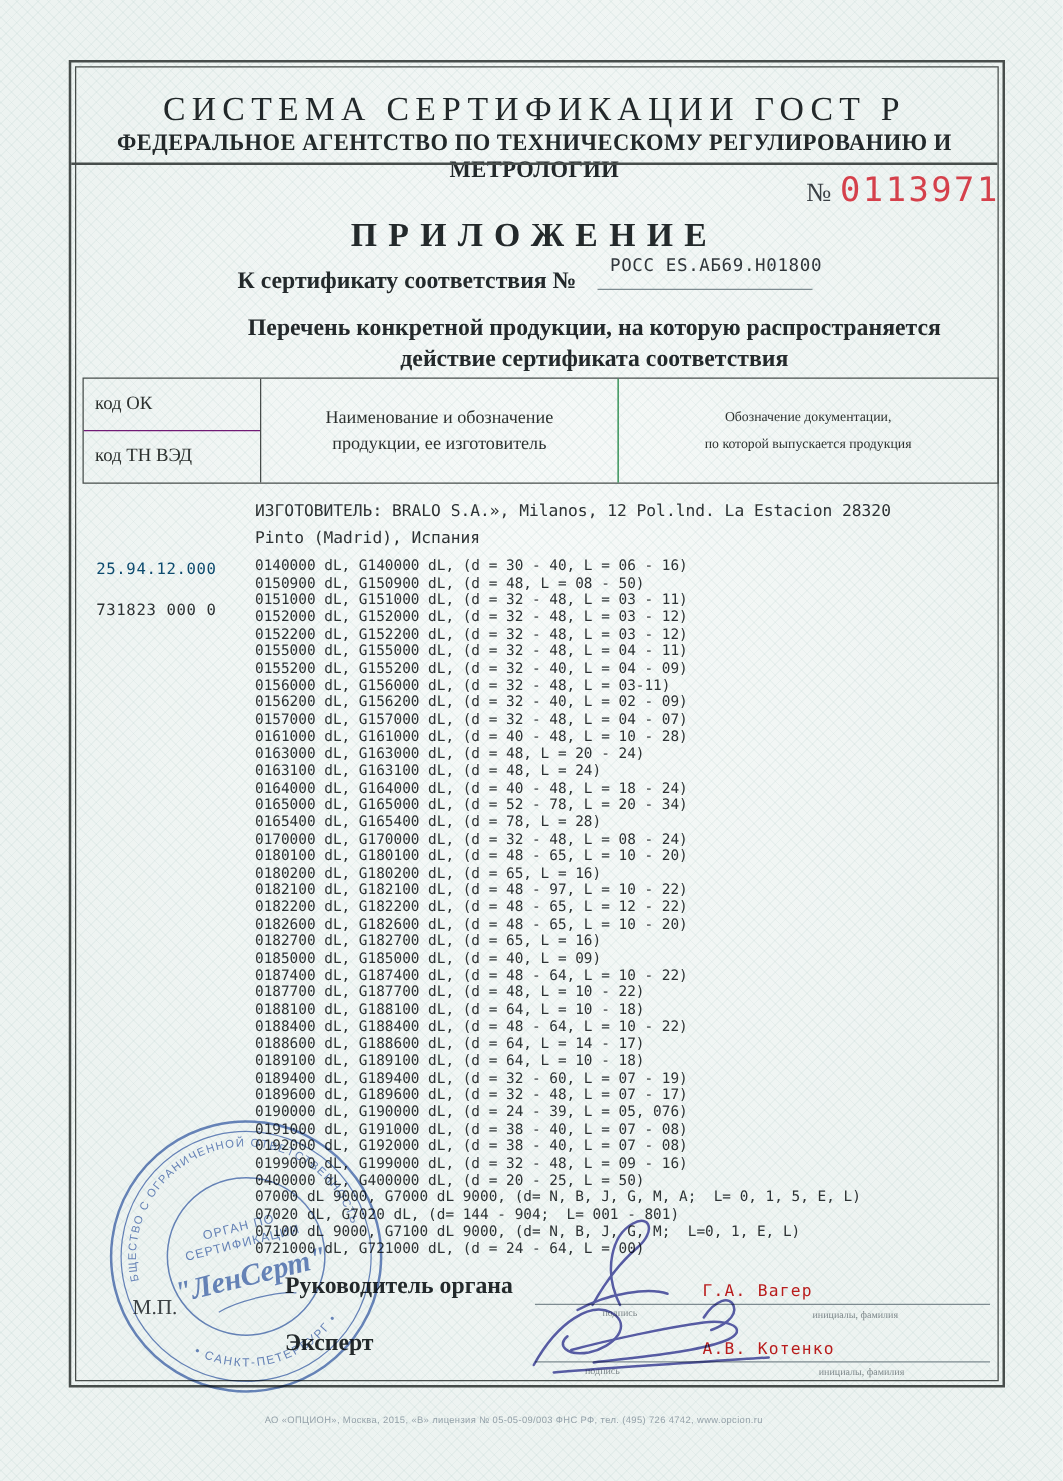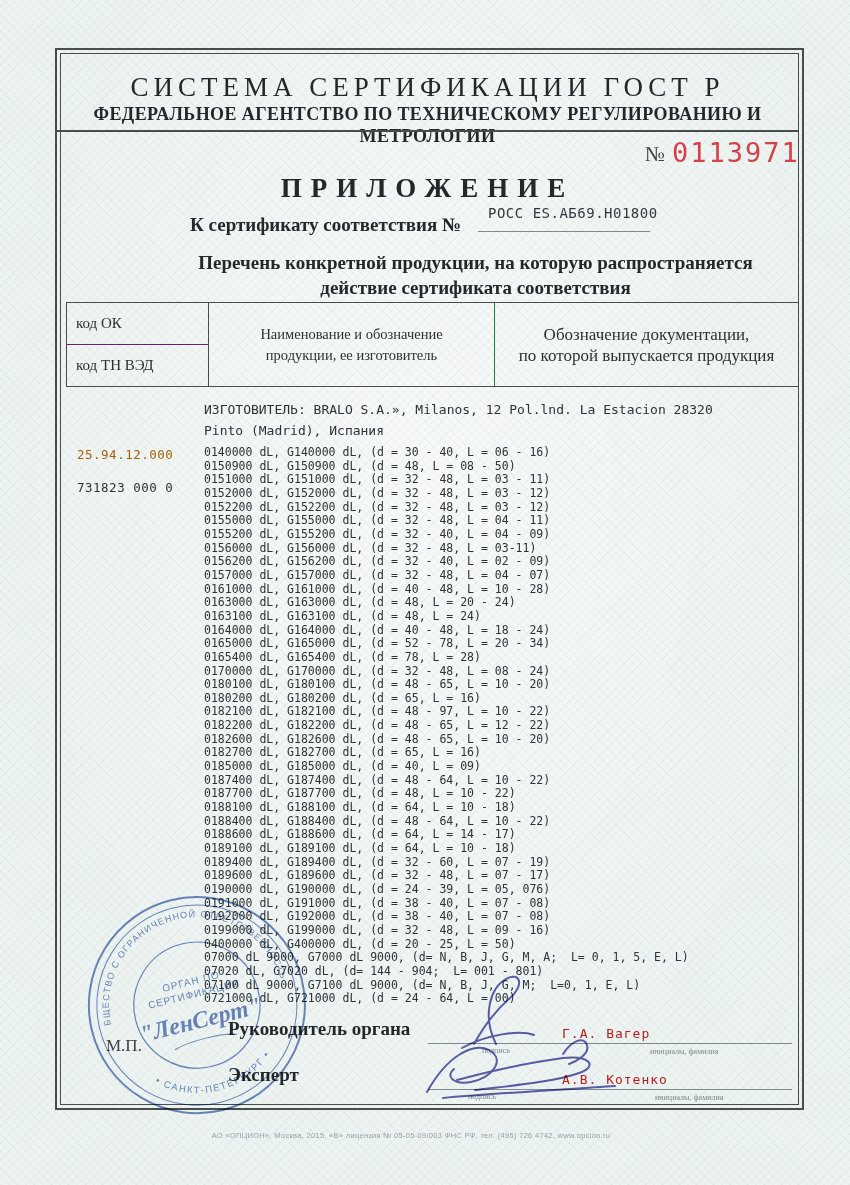--- a/index.html
+++ b/index.html
@@ -24,25 +24,25 @@
   .title{left:57px;top:173px;width:741px;text-align:center;font-weight:bold;font-size:27px;letter-spacing:9px;color:#23292b;}
   .certlabel{left:190px;top:214px;font-weight:bold;font-size:19px;color:#23292b;}
   .certvalue{left:488px;top:205px;font-family:"DejaVu Sans Mono","Liberation Mono",monospace;font-size:14px;letter-spacing:0.5px;color:#31373c;}
   .certline{left:478px;top:231px;width:172px;border-top:1px solid #7d8a90;}
   .subtitle{left:57px;top:250px;width:741px;text-align:center;font-weight:bold;font-size:19px;line-height:25px;color:#23292b;white-space:pre-line;padding-left:48px;}
   .thead{left:66px;top:302px;width:731px;height:83px;border:1px solid #474d4b;display:flex;}
   .thead .c1{width:141px;border-right:1px solid #474d4b;display:flex;flex-direction:column;}
   .thead .c1 > div{flex:1;display:flex;align-items:center;padding-left:9px;font-size:15px;}
   .thead .c1 > div:first-child{border-bottom:1px solid #701a75;}
   .thead .c2{width:285px;border-right:1px solid #15803d;display:flex;align-items:center;justify-content:center;text-align:center;font-size:14.5px;line-height:21px;white-space:pre-line;}
-  .thead .c3{flex:1;display:flex;align-items:center;justify-content:center;text-align:center;font-size:17px;line-height:21px;white-space:pre-line;}
+  .thead .c3{flex:1;display:flex;align-items:center;justify-content:center;text-align:center;font-size:11px;line-height:21px;white-space:pre-line;}
   .mono{font-family:"DejaVu Sans Mono","Liberation Mono",monospace;}
   .manuf{left:204px;top:399px;font-size:13px;line-height:21px;color:#2d3234;}
   .manuf div{white-space:pre;}
-  .code-ok{left:77px;top:447px;font-size:12.5px;letter-spacing:0.5px;color:#a16207;}
+  .code-ok{left:77px;top:447px;font-size:12.5px;letter-spacing:0.5px;color:#0c4a6e;}
   .code-tn{left:77px;top:480px;font-size:12.5px;letter-spacing:0.5px;color:#2d3234;}
   .plist{left:204px;top:446px;font-size:11.5px;line-height:13.65px;color:#2d3234;}
   .plist div{white-space:pre;}
   .sigrole{font-weight:bold;font-size:19px;color:#23292b;}
   .sigline{border-top:1px solid #7d8a90;}
   .smalllab{font-size:8px;color:#7c8689;}
   .signame{font-family:"DejaVu Sans Mono","Liberation Mono",monospace;font-size:13px;letter-spacing:1px;color:#b91c1c;}
   .mp{left:106px;top:1036px;font-size:17px;color:#3c4244;}
   .footer{left:0;top:1131px;width:822px;text-align:center;font-family:"Liberation Sans","DejaVu Sans",sans-serif;font-size:7.5px;color:#94a1a9;letter-spacing:0.3px;}
   .stamp{left:80px;top:888px;width:235px;height:235px;opacity:.82;mix-blend-mode:multiply;transform:rotate(-14deg);}

